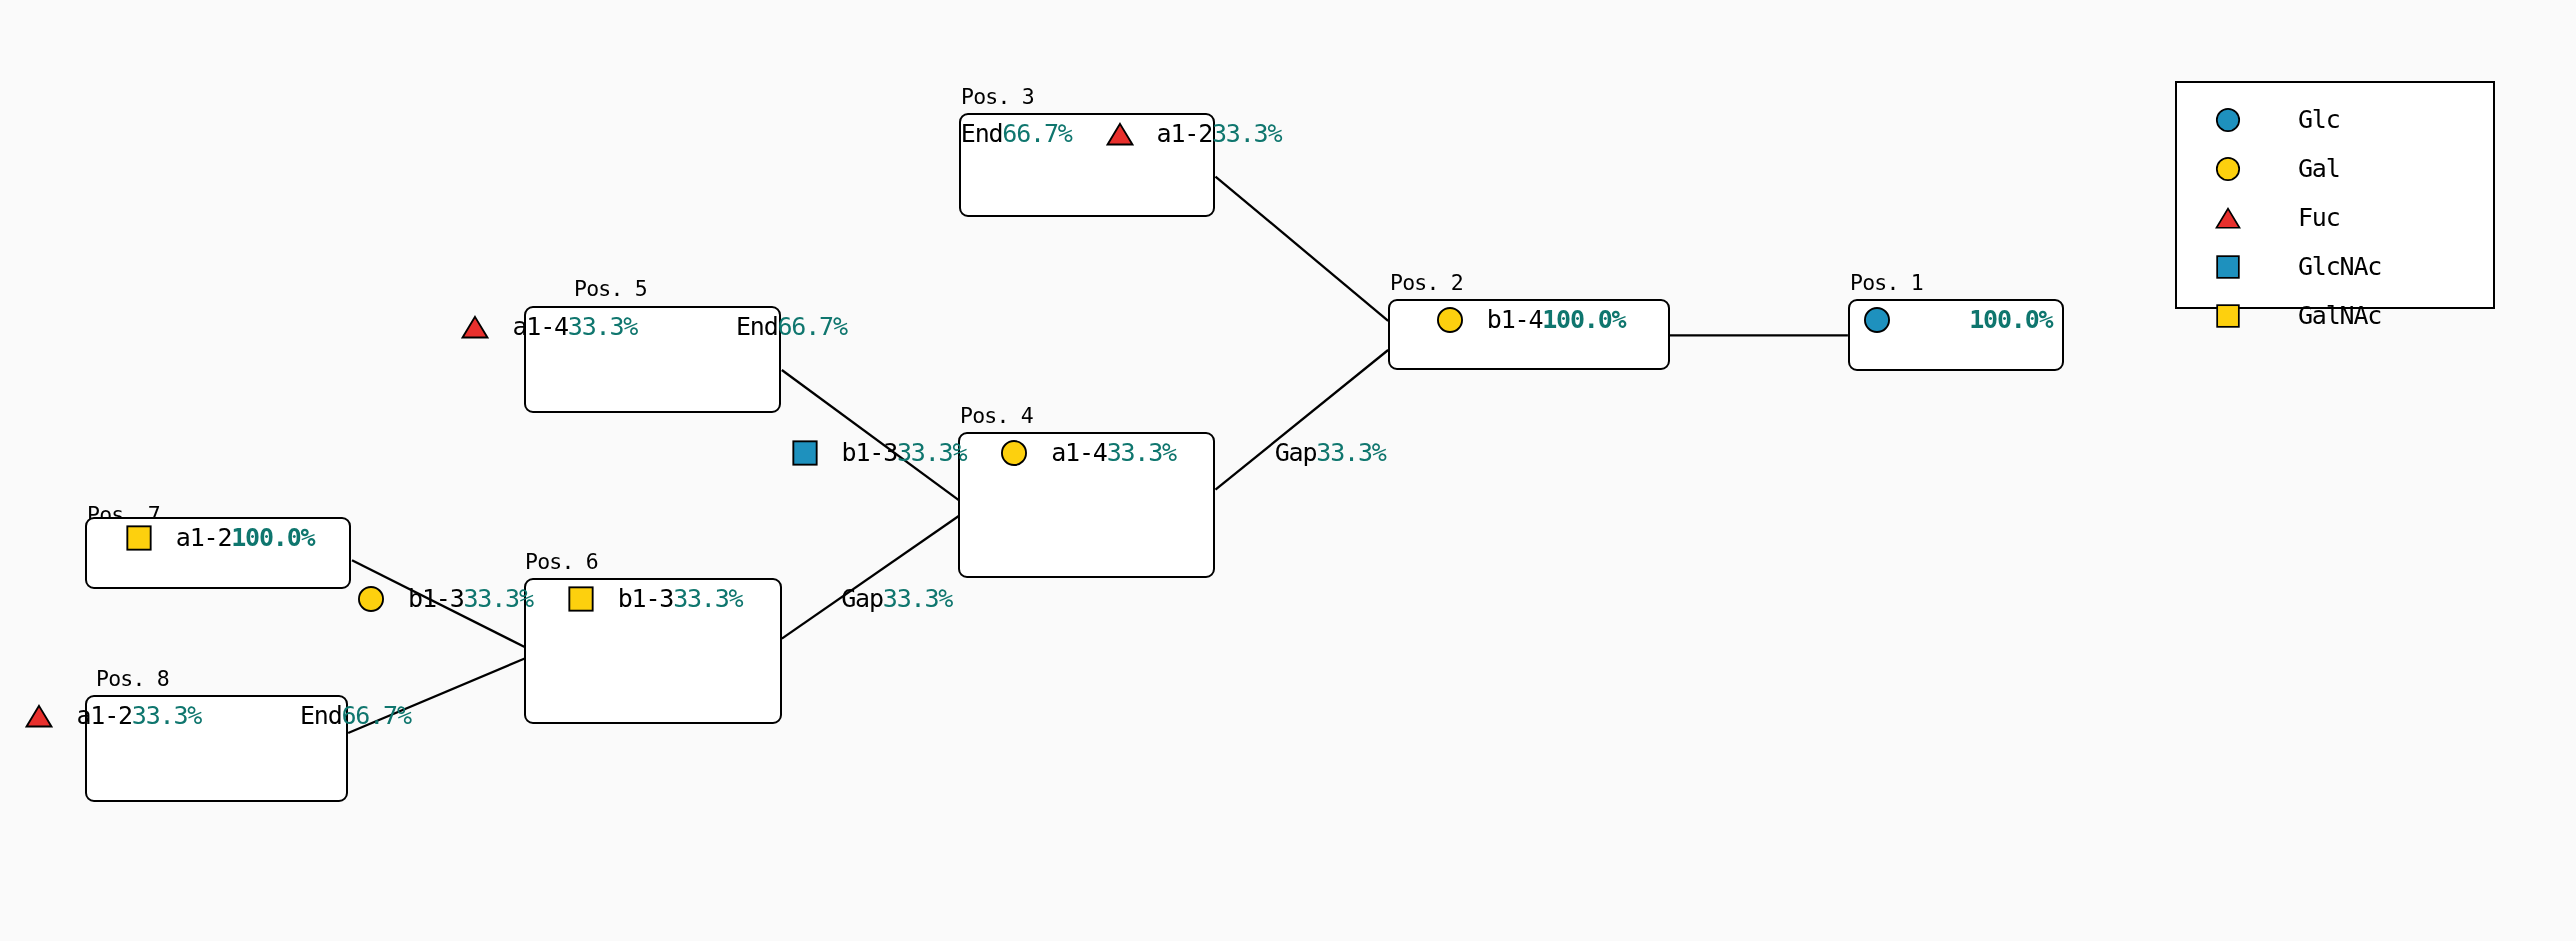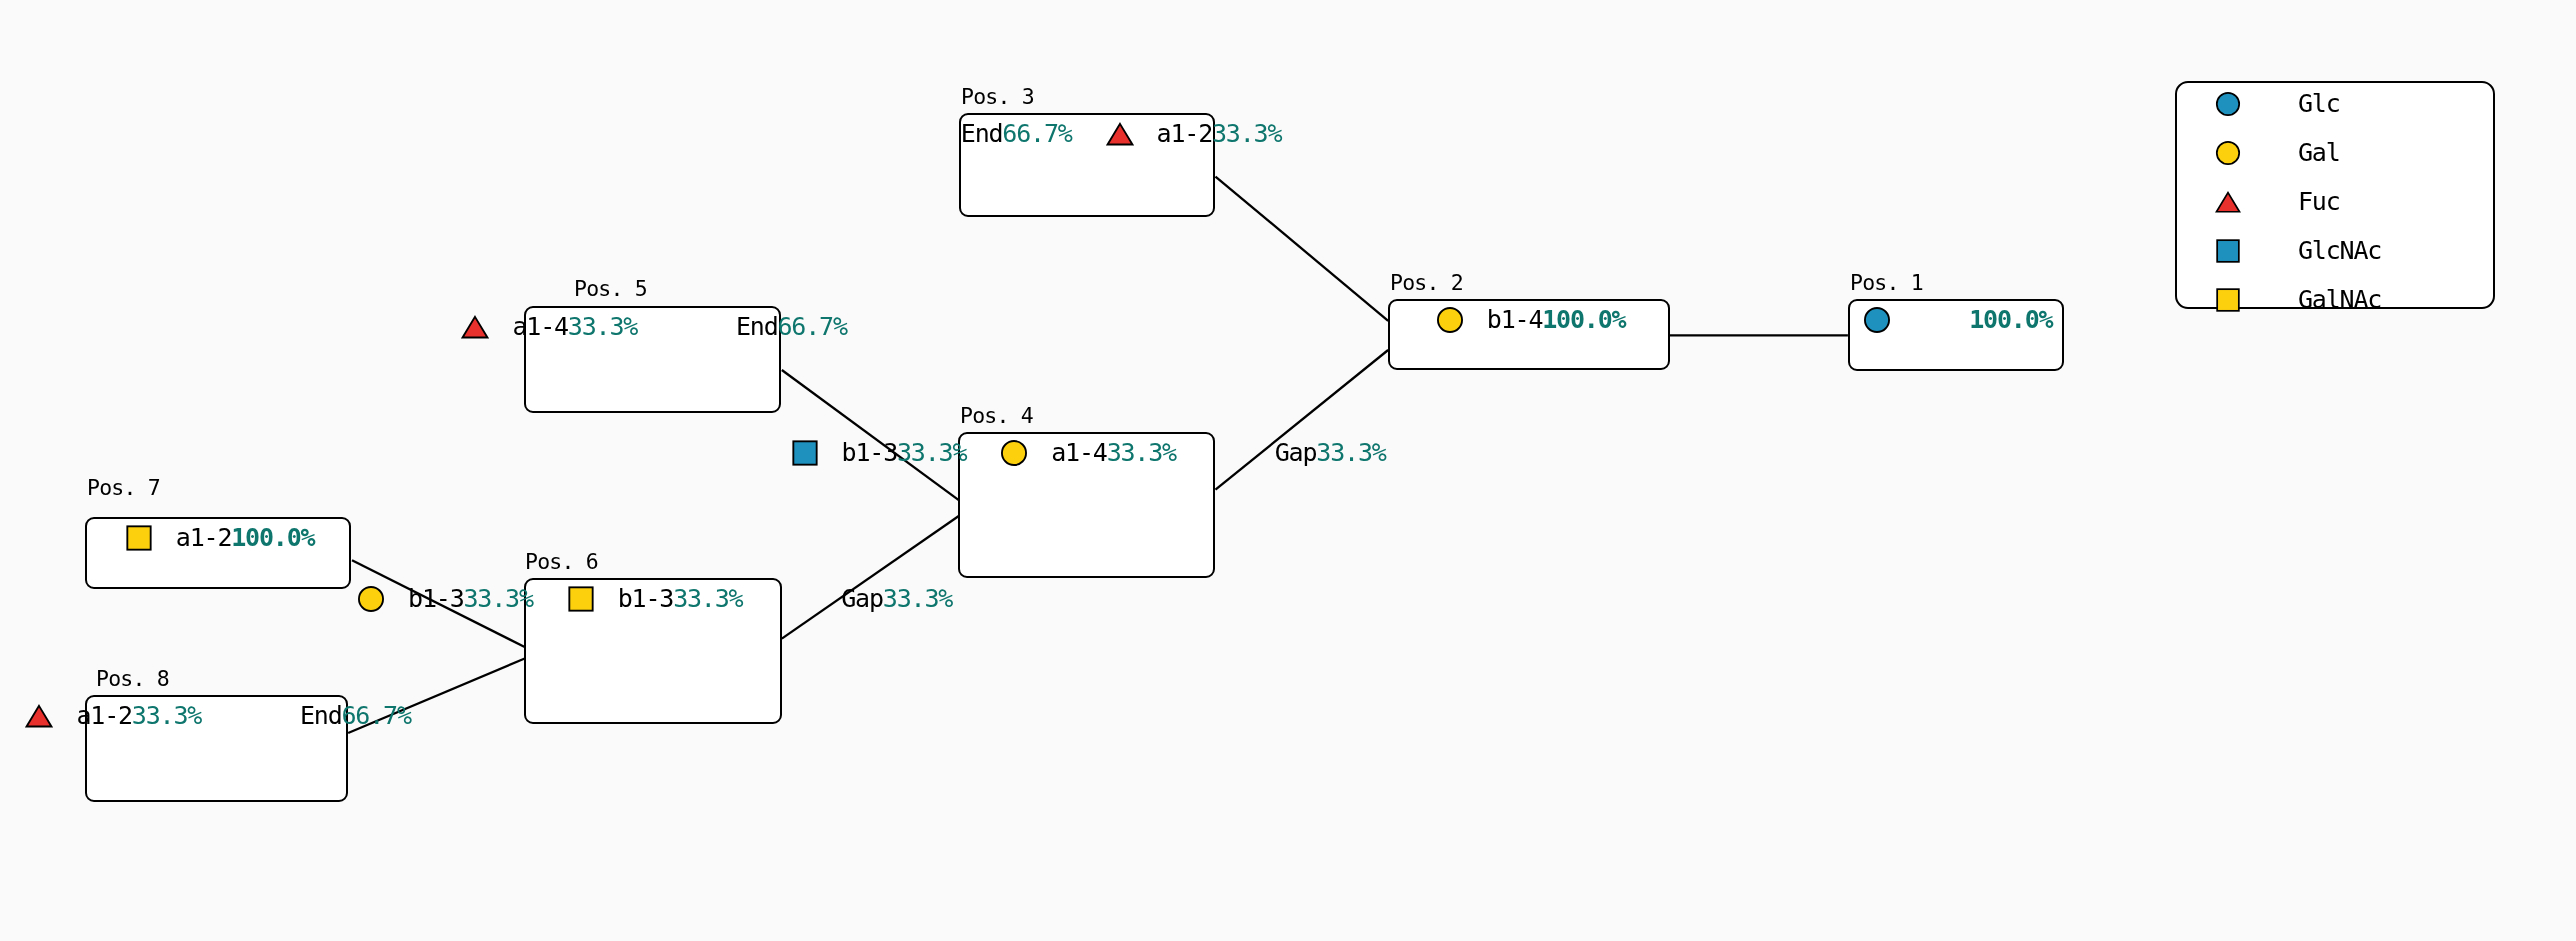--- a/index.html
+++ b/index.html
@@ -75,26 +75,26 @@
     white-space: pre;
   }
   .pct.bold {
     font-weight: 700;
   }
   #legend {
     position: absolute;
     z-index: 2;
     background: #ffffff;
     border: 2.3px solid #000000;
-    border-radius: 13px;
+    border-radius: 0;
     box-sizing: border-box;
     display: flex;
     flex-direction: column;
     justify-content: space-evenly;
-    padding: 6px 0;
+    padding: 22px 0;
     gap: 20px;
   }
   .legend-item {
     display: flex;
     align-items: center;
     padding-left: 35px;
   }
   .legend-icon-slot {
     width: 31px;
     flex: none;
@@ -299,21 +299,21 @@
 
   <div class="node-row">
     <span class="icon-slot"></span>
     <span class="linkage">Gap</span>
     <span class="pct">33.3%</span>
   </div>
 </div>
   </div>
 
   <div>
-    <div class="node-title" style="left: 87px; top: 475px; text-align: right;">Pos. 7</div>
+    <div class="node-title" style="left: 87px; top: 502px; text-align: right;">Pos. 7</div>
     <div class="node-box" style="left: 85px; top: 517px; width: 266px; height: 72px;">
   <div class="node-row">
     <span class="icon-slot">
             <svg class="sugar-icon" width="28" height="28" viewBox="0 0 36 36">
               <rect x="3" y="3" width="30" height="30" fill="#FDD00E" stroke="#000000" stroke-width="2.4"></rect>
             </svg>
           </span>
     <span class="linkage">a1-2</span>
     <span class="pct bold">100.0%</span>
   </div>

